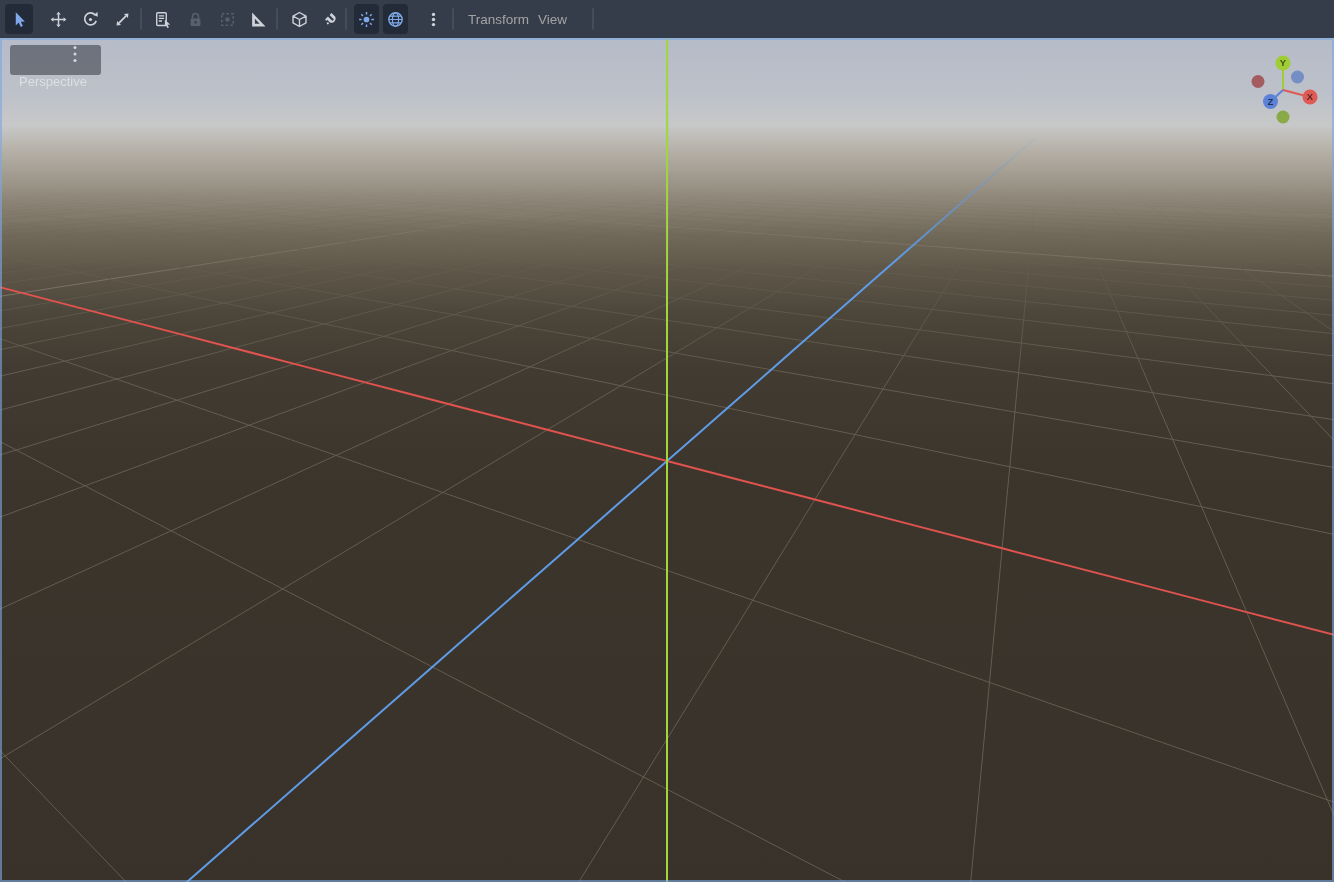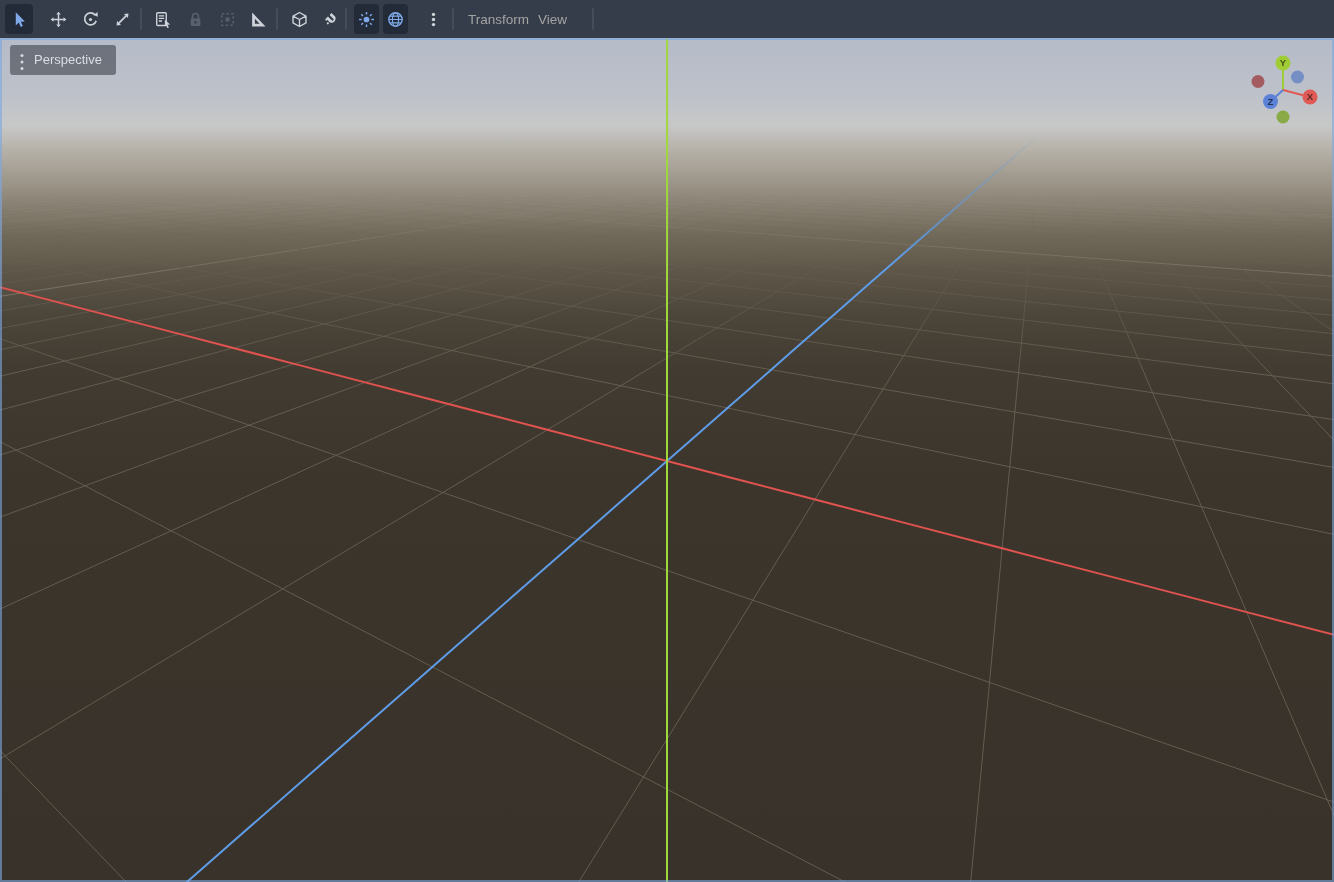--- a/index.html
+++ b/index.html
@@ -14,21 +14,21 @@
   .ic-normal{color:#ced3da;}
   .ic-accent{color:#7fa9e8;}
   .ic-disabled{color:#585f6d;}
   .tsep{position:absolute;top:8px;width:2px;height:22px;background:#454c5a;border-radius:1px;}
   .tmenu{position:absolute;top:0;height:38px;border:none;background:transparent;color:#a3a3a3;
          font-family:Liberation Sans, sans-serif;font-size:13.5px;padding:0 10px;cursor:default;}
   
   #viewport{position:absolute;left:0;top:38px;width:1334px;height:844px;}
   #scene{position:absolute;left:0;top:0;}
   #persp-btn{position:absolute;left:10px;top:7px;height:30px;display:flex;align-items:flex-end;
-             background:rgba(56,62,70,0.58);border-radius:3px;padding:0 14px 0 9px;cursor:default;}
+             background:rgba(56,62,70,0.58);border-radius:3px;padding:0 14px 0 9px;cursor:default;flex-direction:column;}
   #persp-btn .dots{margin-right:9px;display:block;}
   #persp-btn .plabel{color:#dcdfe3;font-size:13px;line-height:30px;}
 </style>
 </head>
 <body>
 
 <div id="toolbar">
 
   <button class="tbtn pressed" style="left:5px">
     <span>

